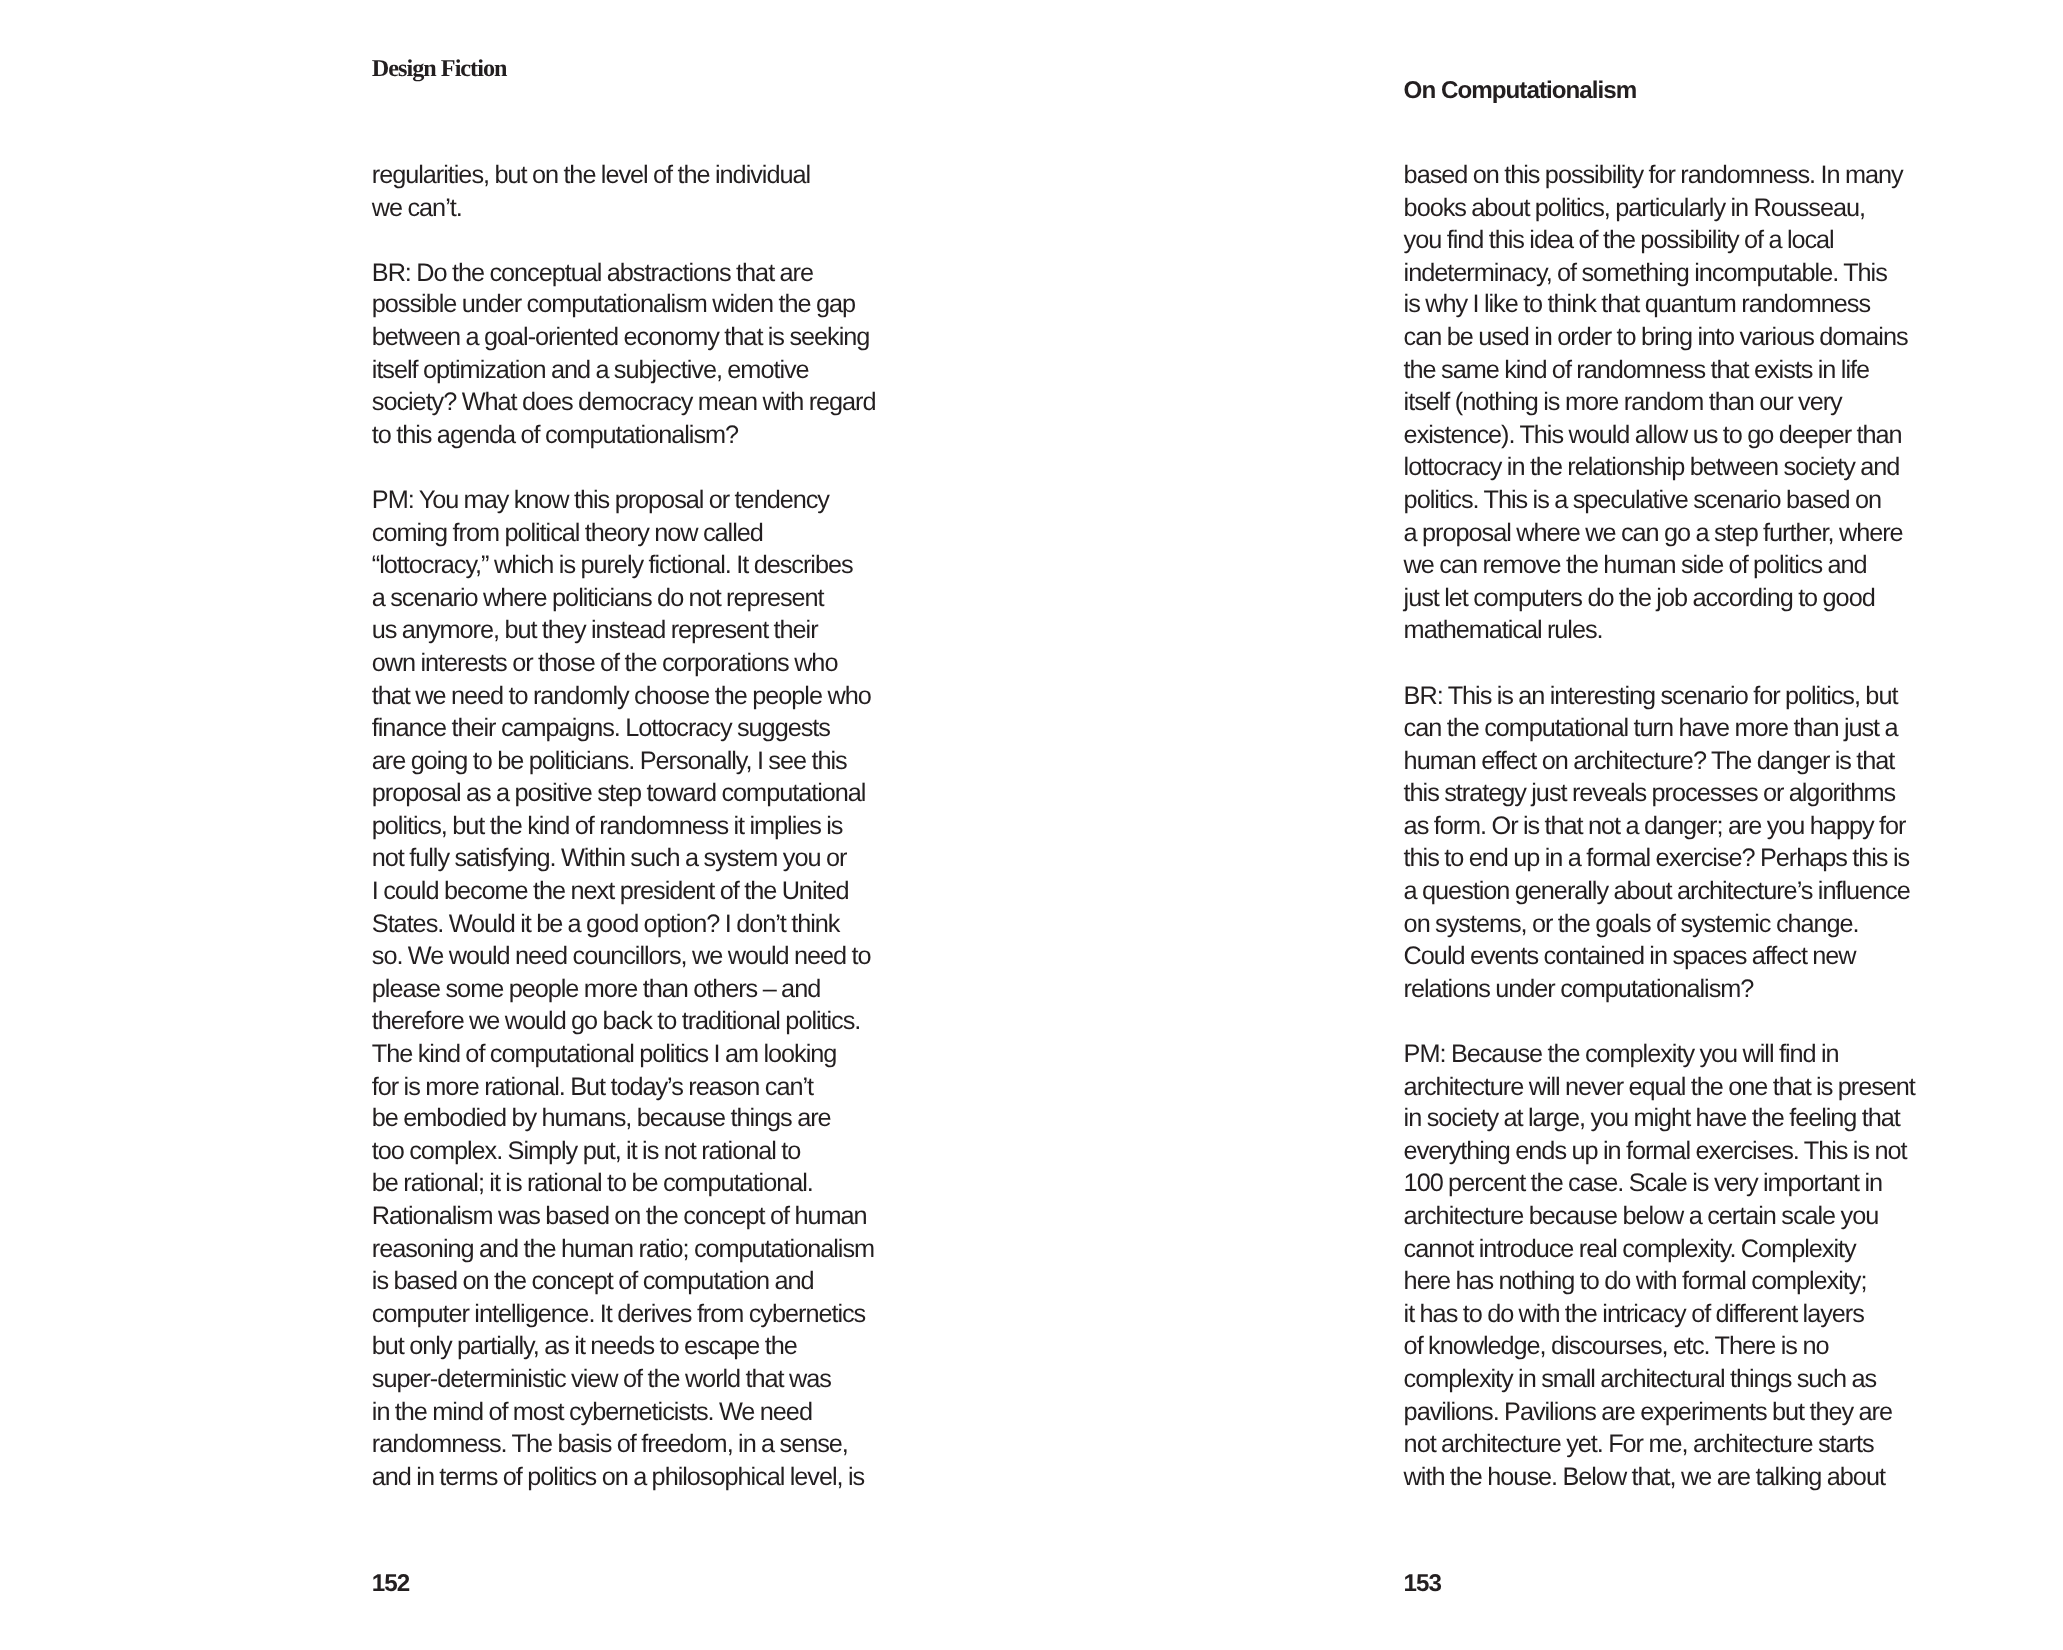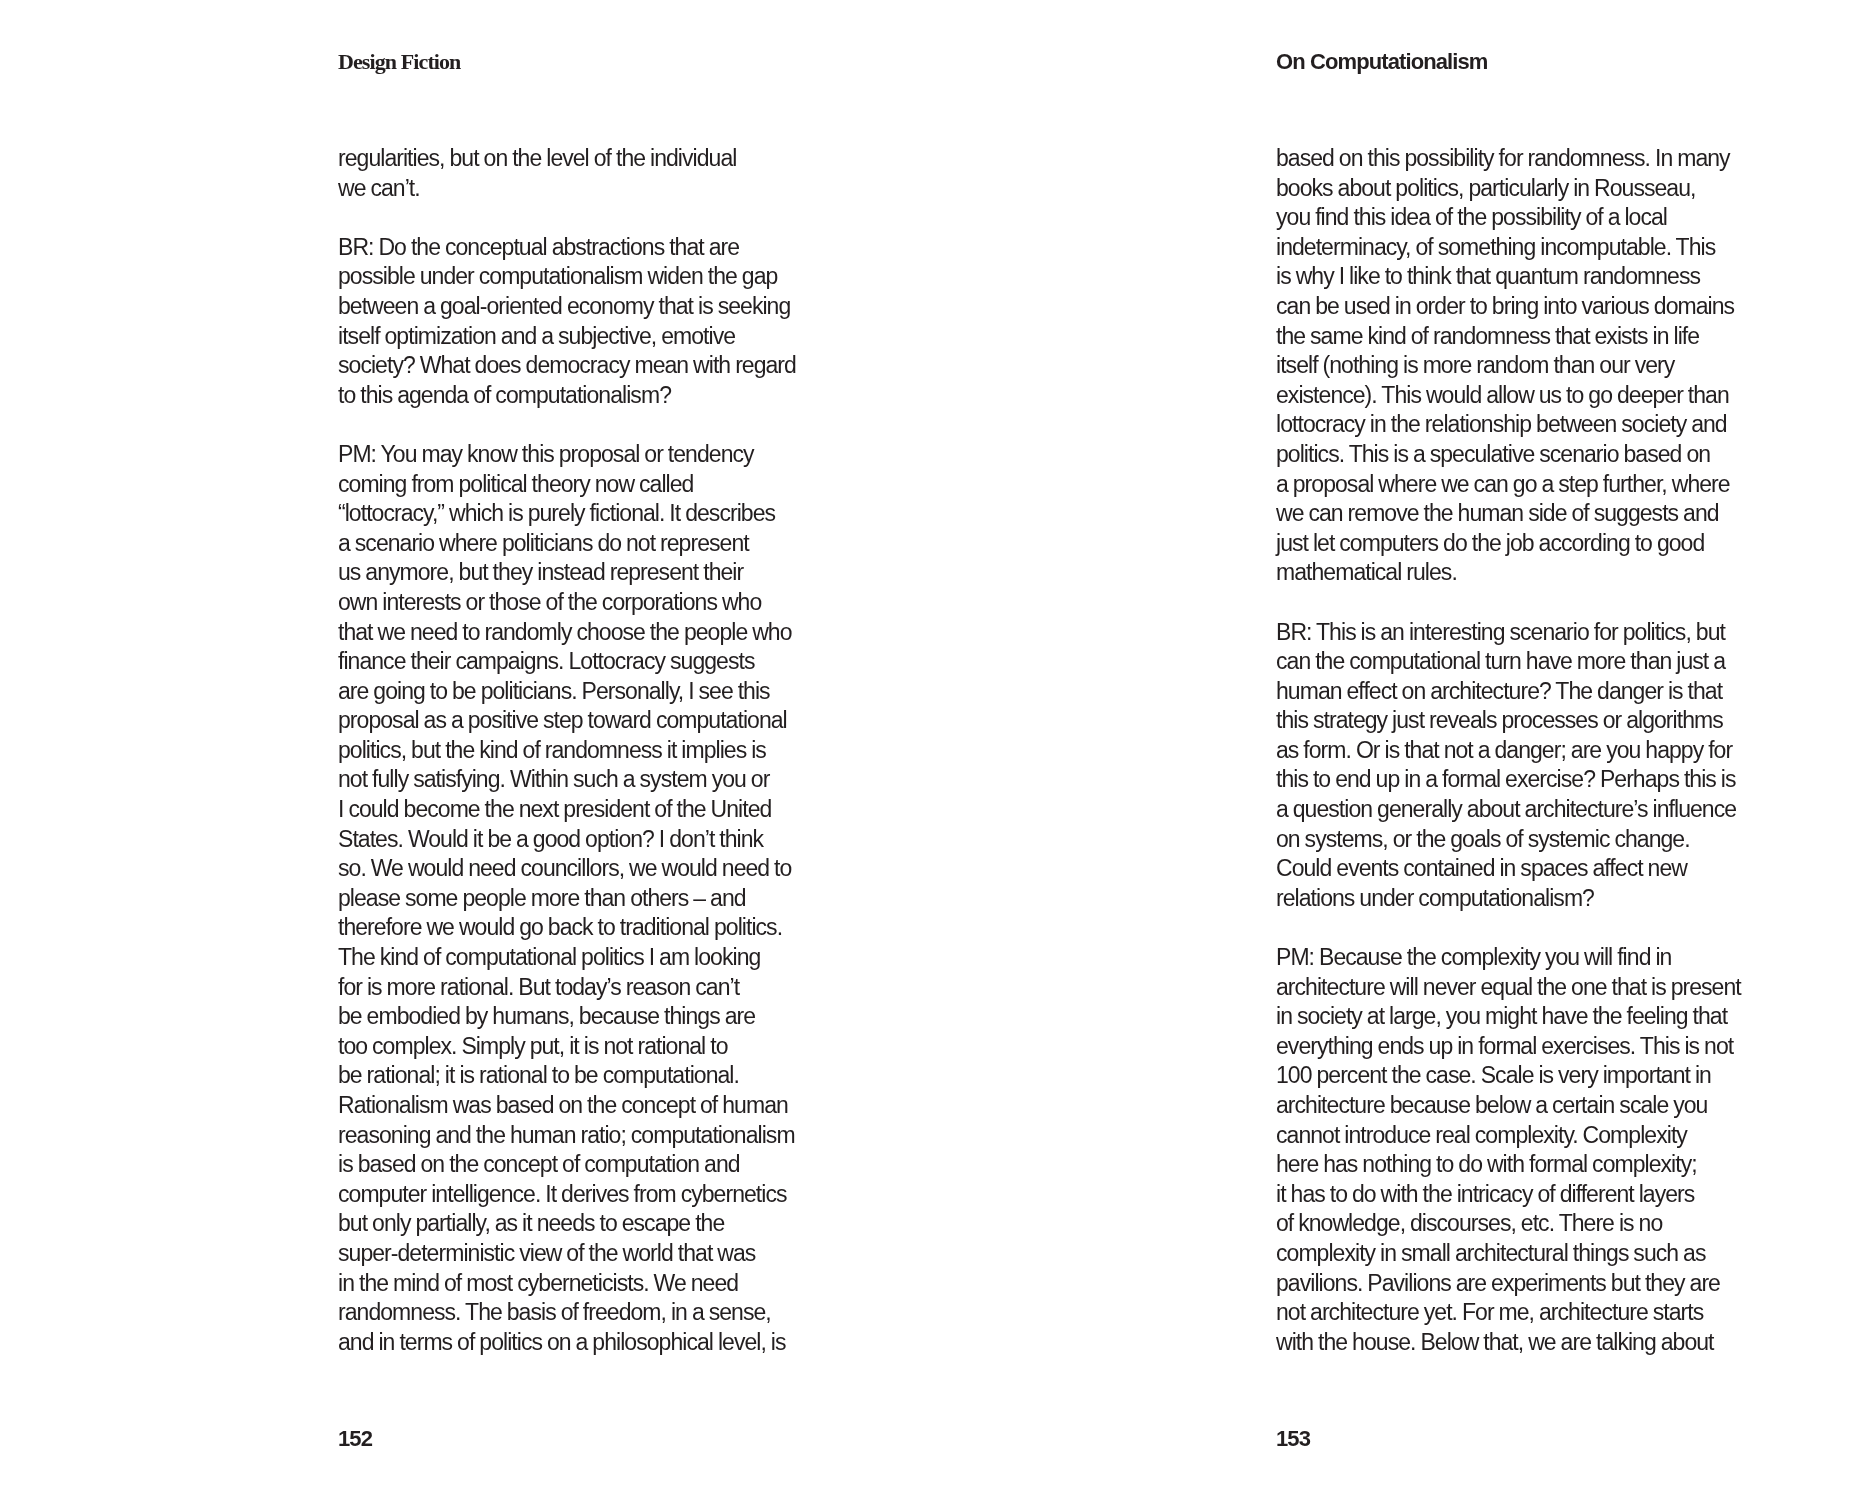--- a/index.html
+++ b/index.html
@@ -26,21 +26,21 @@
   .running-head {
     position: absolute;
     top: 48px;
     font-weight: bold;
     font-size: 22px;
     letter-spacing: -0.9px;
     line-height: 28px;
     white-space: nowrap;
   }
   .page-left .running-head { left: 338px; font-family: Liberation Serif, serif; }
-  .page-right .running-head { left: 339px; }
+  .page-right .running-head { left: 339px; margin-top: 20px; }
 
   .body-text {
     position: absolute;
     top: 144px;
     font-size: 23px;
     letter-spacing: -0.95px;
     word-spacing: -0.5px;
     line-height: 29.6px;
   }
   .page-left .body-text { left: 338px; width: 520px; }
@@ -126,21 +126,21 @@
       <span class="line"><span>you find this idea of the possibility of a local</span></span>
       <span class="line"><span>indeterminacy, of something incomputable. This</span></span>
       <span class="line"><span>is why I like to think that quantum randomness</span></span>
       <span class="line"><span>can be used in order to bring into various domains</span></span>
       <span class="line"><span>the same kind of randomness that exists in life</span></span>
       <span class="line"><span>itself (nothing is more random than our very</span></span>
       <span class="line"><span>existence). This would allow us to go deeper than</span></span>
       <span class="line"><span>lottocracy in the relationship between society and</span></span>
       <span class="line"><span>politics. This is a speculative scenario based on</span></span>
       <span class="line"><span>a proposal where we can go a step further, where</span></span>
-      <span class="line"><span>we can remove the human side of suggests and</span></span>
+      <span class="line"><span>we can remove the human side of politics and</span></span>
       <span class="line"><span>just let computers do the job according to good</span></span>
       <span class="line"><span>mathematical rules.</span></span>
       <span class="line blank"><span></span></span>
       <span class="line"><span class="speaker">BR:</span><span> This is an interesting scenario for politics, but</span></span>
       <span class="line"><span>can the computational turn have more than just a</span></span>
       <span class="line"><span>human effect on architecture? The danger is that</span></span>
       <span class="line"><span>this strategy just reveals processes or algorithms</span></span>
       <span class="line"><span>as form. Or is that not a danger; are you happy for</span></span>
       <span class="line"><span>this to end up in a formal exercise? Perhaps this is</span></span>
       <span class="line"><span>a question generally about architecture’s influence</span></span>

